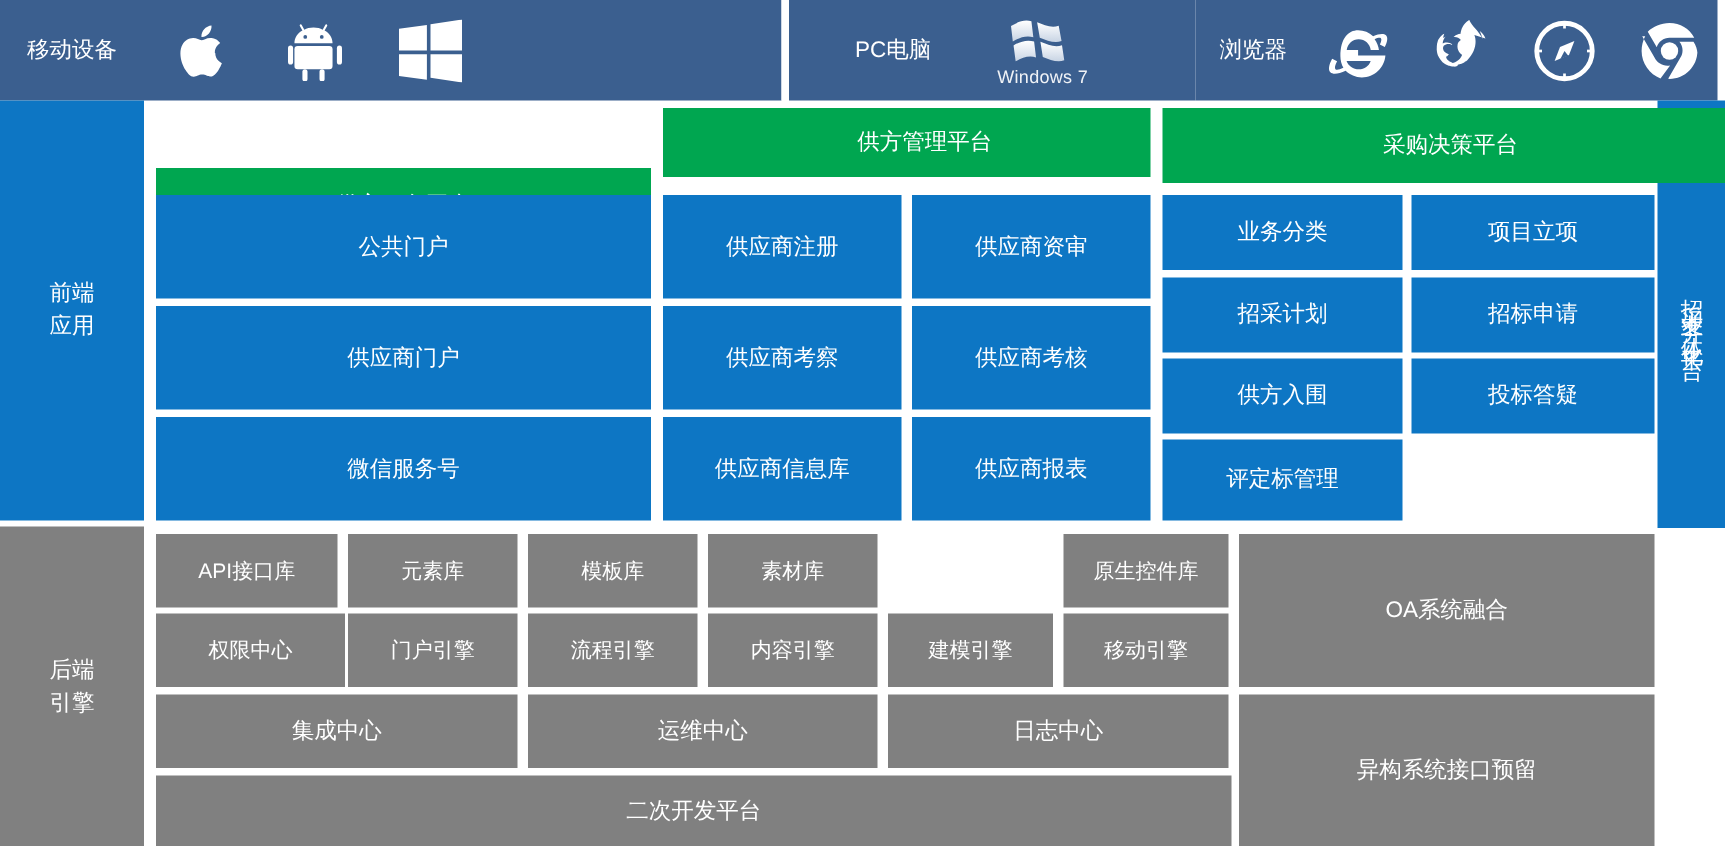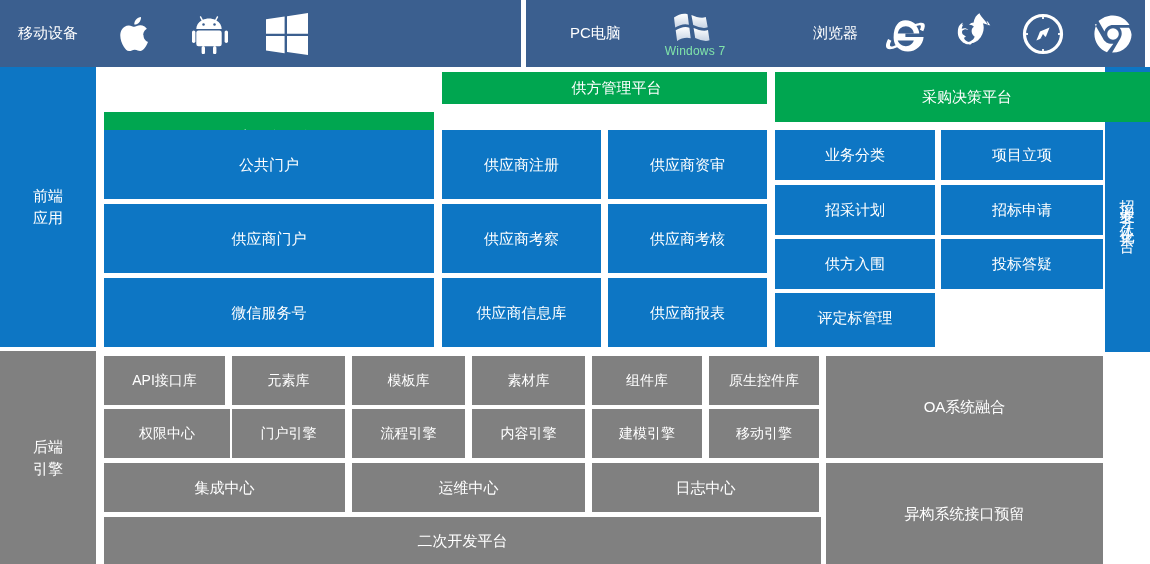--- a/index.html
+++ b/index.html
@@ -63,21 +63,21 @@
   }
   .dev-icon svg { display: block; }
 
   .win7 {
     display: flex;
     flex-direction: column;
     align-items: center;
     justify-content: center;
   }
   .win7-word {
-    color: #86efac;
+    color: #ffffff;
     font-size: 12px;
     letter-spacing: 0.2px;
     margin-top: 1px;
     opacity: .92;
     text-align: center;
   }
 
   
   .mid {
     position: absolute;
@@ -259,47 +259,46 @@
     <div class="rail rail-backend">
       <span class="rail-label">后端
 引擎</span>
     </div>
 
     <div class="rail-right">
       <span class="rail-right-label">招采业务一体化平台</span>
     </div>
 
     <div class="tile green" style="left:104px; top:5px; width:330px; height:50px;margin-top:40px;">供方服务平台</div>
-    <div class="tile green" style="left:442px; top:5px; width:325px; height:32px;padding-left:24px;">供方管理平台</div>
+    <div class="tile green" style="left:442px; top:5px; width:325px; height:46px;padding-left:24px;">供方管理平台</div>
     <div class="tile green" style="left:775px; top:5px; width:384px; height:50px;">采购决策平台</div>
 
     <div class="tile blue" style="left:104px; top:63px; width:330px; height:69px;">公共门户</div>
     <div class="tile blue" style="left:104px; top:137px; width:330px; height:69px;">供应商门户</div>
     <div class="tile blue" style="left:104px; top:211px; width:330px; height:69px;">微信服务号</div>
 
     <div class="tile blue" style="left:442px; top:63px; width:159px; height:69px;">供应商注册</div>
     <div class="tile blue" style="left:608px; top:63px; width:159px; height:69px;">供应商资审</div>
     <div class="tile blue" style="left:442px; top:137px; width:159px; height:69px;">供应商考察</div>
     <div class="tile blue" style="left:608px; top:137px; width:159px; height:69px;">供应商考核</div>
     <div class="tile blue" style="left:442px; top:211px; width:159px; height:69px;">供应商信息库</div>
     <div class="tile blue" style="left:608px; top:211px; width:159px; height:69px;">供应商报表</div>
 
     <div class="tile blue" style="left:775px; top:63px; width:160px; height:50px;">业务分类</div>
     <div class="tile blue" style="left:941px; top:63px; width:162px; height:50px;">项目立项</div>
     <div class="tile blue" style="left:775px; top:118px; width:160px; height:50px;">招采计划</div>
     <div class="tile blue" style="left:941px; top:118px; width:162px; height:50px;">招标申请</div>
     <div class="tile blue" style="left:775px; top:172px; width:160px; height:50px;">供方入围</div>
     <div class="tile blue" style="left:941px; top:172px; width:162px; height:50px;">投标答疑</div>
-    <div class="tile blue" style="left:775px; top:226px; width:160px; height:54px;font-family:Liberation Mono, monospace;">评定标管理</div>
+    <div class="tile blue" style="left:775px; top:226px; width:160px; height:54px;">评定标管理</div>
 
     <div class="tile gray small" style="left:104px; top:289px; width:121px; height:49px;">API接口库</div>
     <div class="tile gray small" style="left:232px; top:289px; width:113px; height:49px;">元素库</div>
     <div class="tile gray small" style="left:352px; top:289px; width:113px; height:49px;">模板库</div>
     <div class="tile gray small" style="left:472px; top:289px; width:113px; height:49px;">素材库</div>
-    <div class="tile gray small" style="left:592px; top:289px; width:110px; height:49px;">组件库</div>
     <div class="tile gray small" style="left:709px; top:289px; width:110px; height:49px;">原生控件库</div>
 
     <div class="tile gray small" style="left:104px; top:342px; width:126px; height:49px;">权限中心</div>
     <div class="tile gray small" style="left:232px; top:342px; width:113px; height:49px;">门户引擎</div>
     <div class="tile gray small" style="left:352px; top:342px; width:113px; height:49px;">流程引擎</div>
     <div class="tile gray small" style="left:472px; top:342px; width:113px; height:49px;">内容引擎</div>
     <div class="tile gray small" style="left:592px; top:342px; width:110px; height:49px;">建模引擎</div>
     <div class="tile gray small" style="left:709px; top:342px; width:110px; height:49px;">移动引擎</div>
 
     <div class="tile gray" style="left:104px; top:396px; width:241px; height:49px;">集成中心</div>

